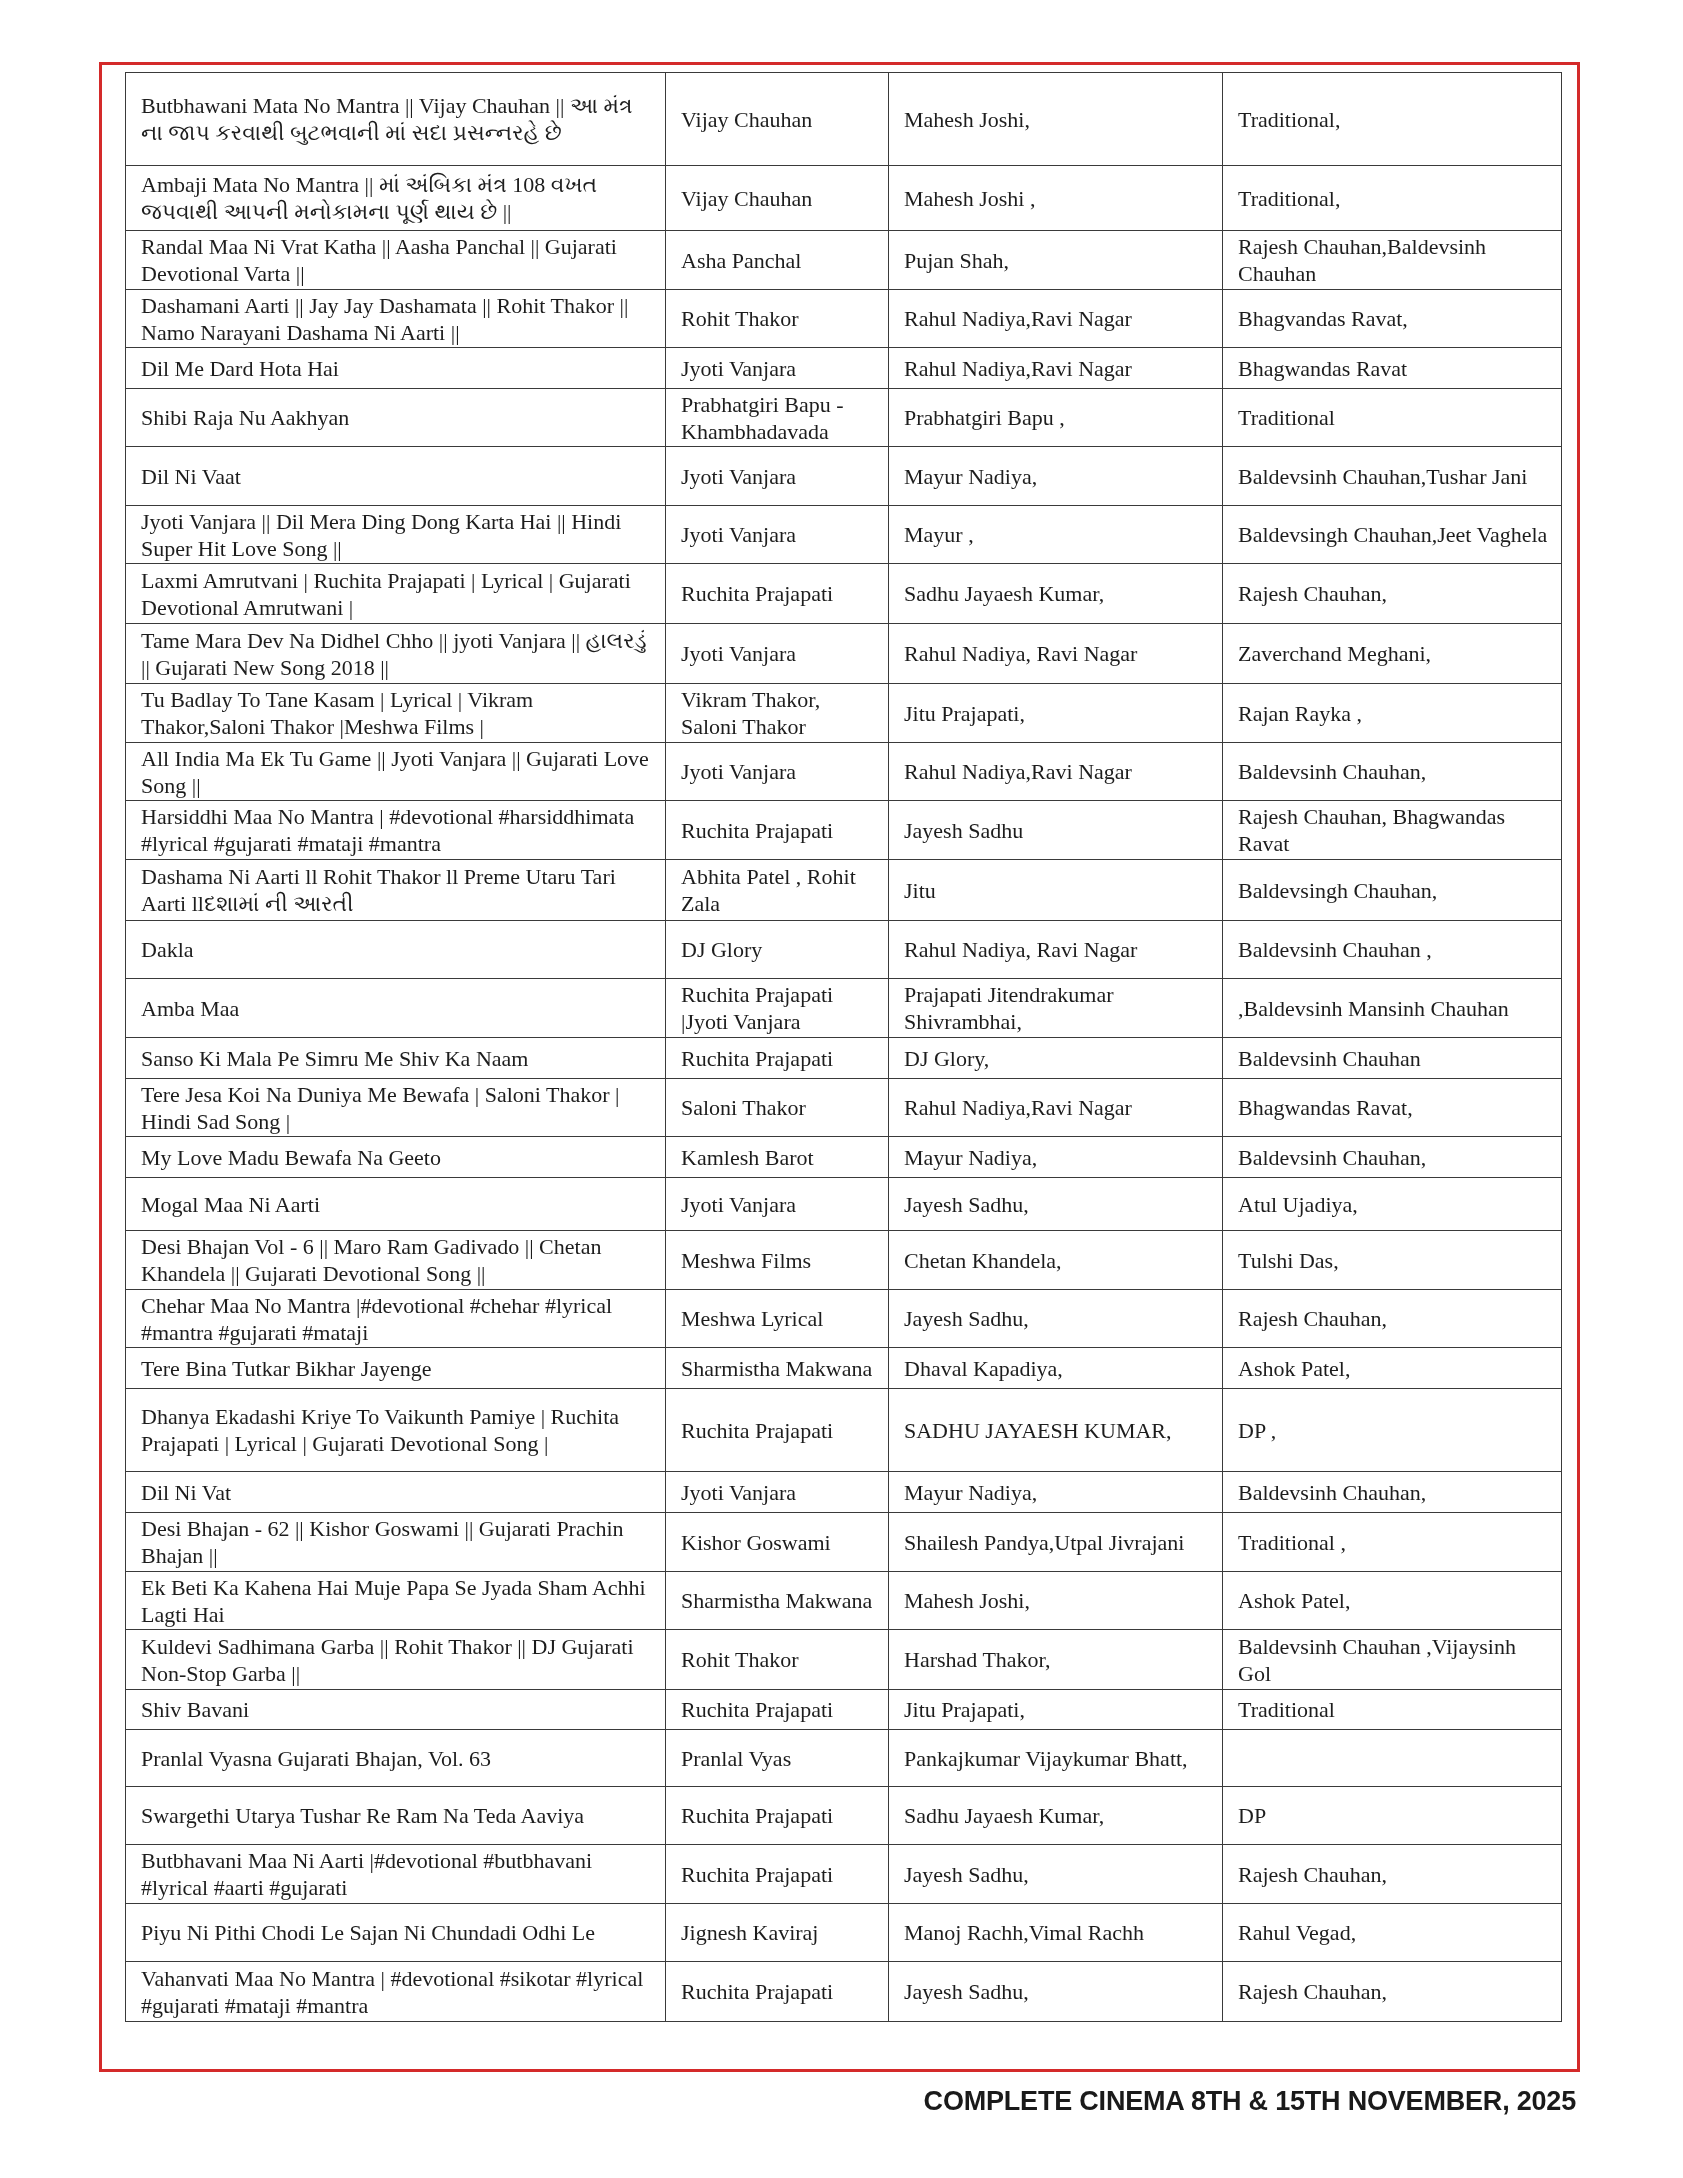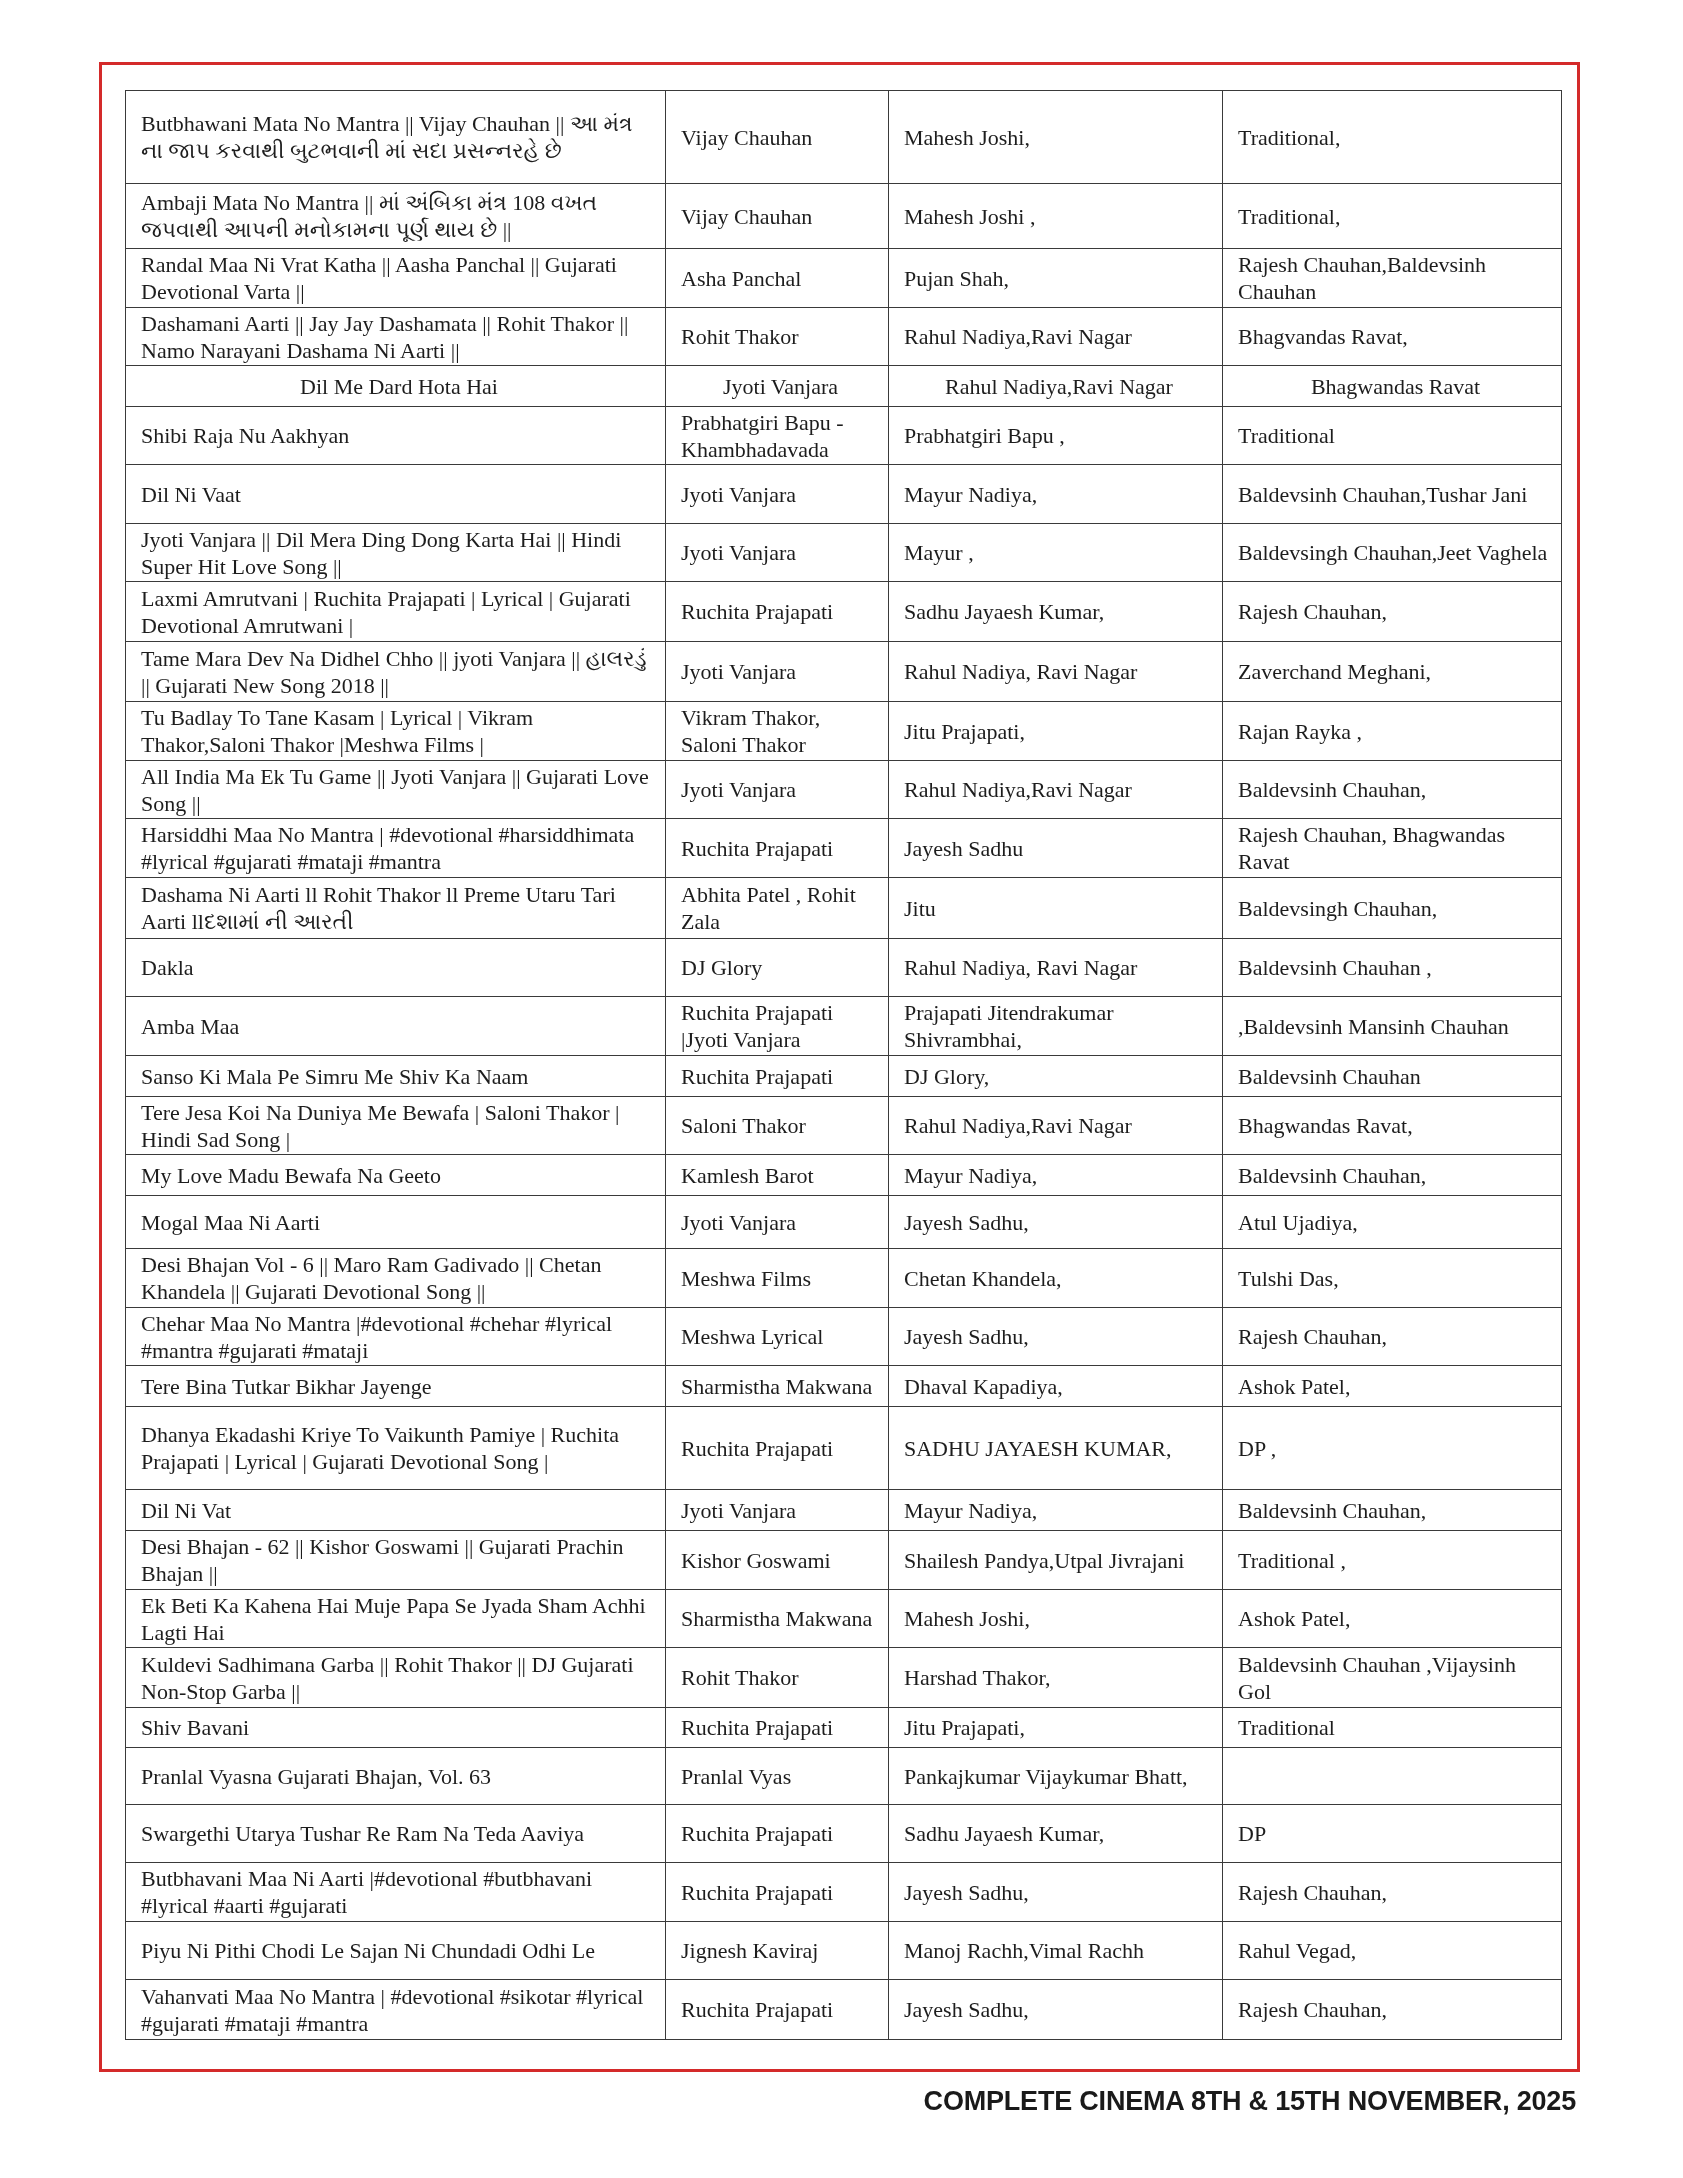--- a/index.html
+++ b/index.html
@@ -2,21 +2,21 @@
 <html><head>
   <meta charset="utf-8">
   <style>
     html, body { margin: 0; padding: 0; background: #ffffff; }
     body { width: 1683px; height: 2178px; position: relative; overflow: hidden; }
     .frame {
       position: absolute; left: 99px; top: 62px; width: 1481px; height: 2010px;
       border: 3px solid #d42a2a; box-sizing: border-box;
     }
     table.songs {
-      position: absolute; left: 125px; top: 90px; width: 1435px;
+      position: absolute; left: 125px; top: 72px; width: 1435px;
       border-collapse: collapse; table-layout: fixed;
       font-family: "Liberation Serif", "DejaVu Serif", serif;
       font-size: 22px; color: #1d1d1d; line-height: 27px;
     }
     table.songs col.c1 { width: 540px; }
     table.songs col.c2 { width: 223px; }
     table.songs col.c3 { width: 334px; }
     table.songs col.c4 { width: 339px; }
     table.songs td {
       border: 1.5px solid #3a3a3a; padding: 0 8px 0 15px; vertical-align: middle;
@@ -60,21 +60,21 @@
         <td class="c2">Asha Panchal</td>
         <td class="c3">Pujan  Shah,</td>
         <td class="c4">Rajesh  Chauhan,Baldevsinh Chauhan</td>
       </tr>
       <tr style="height: 58px;">
         <td class="c1">Dashamani Aarti || Jay Jay Dashamata || Rohit Thakor || Namo Narayani Dashama Ni Aarti ||</td>
         <td class="c2">Rohit Thakor</td>
         <td class="c3">Rahul Nadiya,Ravi Nagar</td>
         <td class="c4">Bhagvandas Ravat,</td>
       </tr>
-      <tr style="height: 41px; text-align: center;">
+      <tr style="height: 41px;">
         <td class="c1">Dil Me Dard Hota Hai</td>
         <td class="c2">Jyoti Vanjara</td>
         <td class="c3">Rahul  Nadiya,Ravi  Nagar</td>
         <td class="c4">Bhagwandas  Ravat</td>
       </tr>
       <tr style="height: 58px;">
         <td class="c1">Shibi Raja Nu Aakhyan</td>
         <td class="c2">Prabhatgiri Bapu - Khambhadavada</td>
         <td class="c3">Prabhatgiri Bapu ,</td>
         <td class="c4">Traditional</td>

